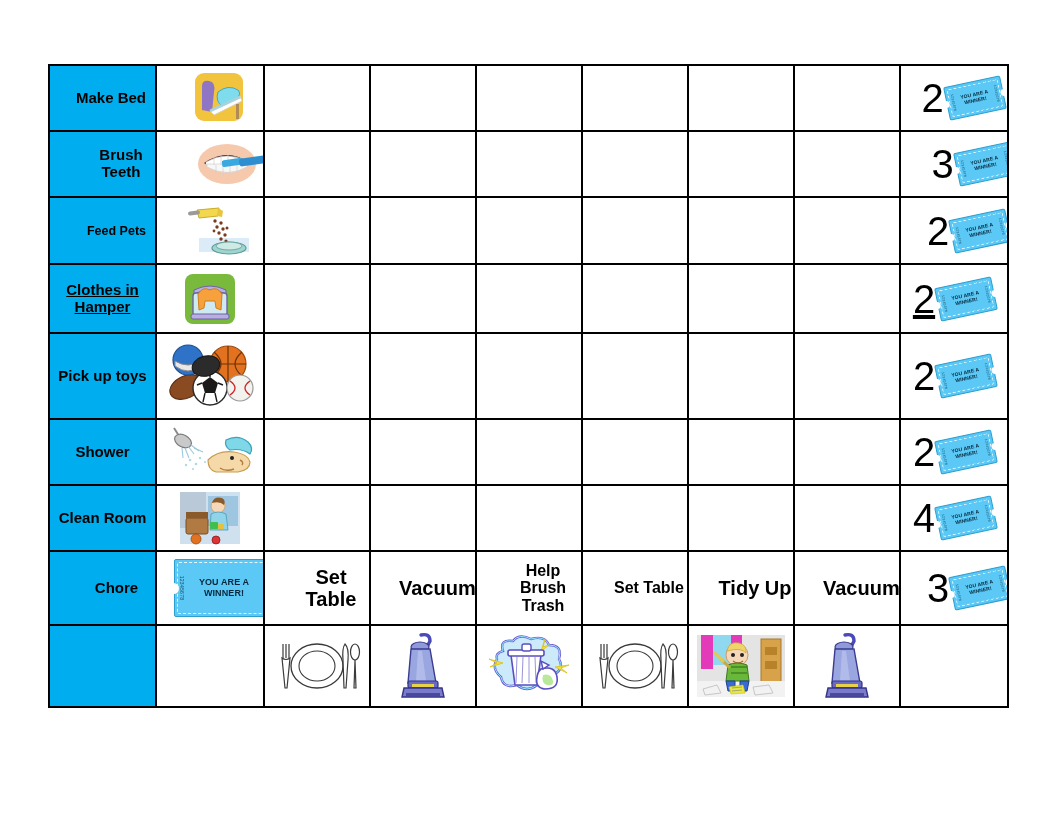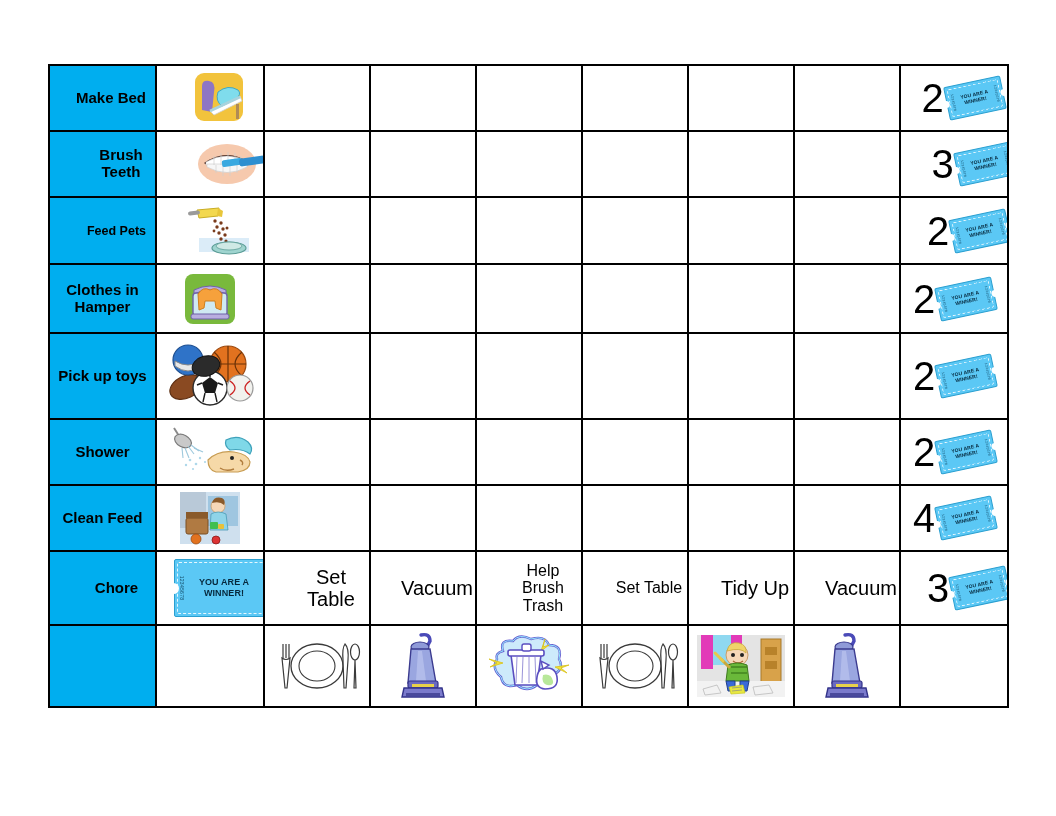--- a/index.html
+++ b/index.html
@@ -92,31 +92,31 @@
     font-weight: normal;
     font-family: "Liberation Sans", sans-serif;
     line-height: 1;
     color: #000;
   }
 
   
   tr.r-makebed  td { height: 64px; padding-left: 17px; }
   tr.r-brush    td { height: 64px; padding-left: 37px; }
   tr.r-feed     td { height: 65px; padding-left: 28px; }
-  tr.r-clothes  td { height: 67px; }
+  tr.r-clothes  td { height: 67px; text-decoration: underline; }
   tr.r-toys     td { height: 84px; margin-left: 16px; }
   tr.r-shower   td { height: 64px; }
   tr.r-clean    td { height: 64px; }
   tr.r-chore    td { height: 72px; padding-left: 28px; }
   tr.r-bottom   td { height: 80px; }
 
   
   td.chore-text {
     font-size: 20px;
-    font-weight: normal;
+    font-weight: bold;
     line-height: 1.1;
     color: #000;
     padding: 0 2px;
   }
   td.chore-text.sm { font-size: 16px; }
 
   
   .ticket {
     position: relative;
     width: 58px;
@@ -485,21 +485,21 @@
           <span class="tk-text">
             <span>YOU ARE A</span>
             <span>WINNER!</span>
           </span>
         </span>
       </div>
     </td>
   </tr>
 
   <tr class="r-clean">
-    <td class="chore-label">Clean Feed</td>
+    <td class="chore-label">Clean Room</td>
     <td class="icon-cell">
       <span>
         <svg class="art" width="64" height="56" viewBox="0 0 64 56">
           <rect x="2" y="2" width="60" height="52" fill="#cfe0ee"></rect>
           <rect x="2" y="2" width="26" height="36" fill="#b9c9d8"></rect>
           <rect x="30" y="6" width="30" height="30" fill="#9fc6e0"></rect>
           <circle cx="40" cy="16" r="7" fill="#f6d8b8" stroke="#c99d6a" stroke-width="0.8"></circle>
           <path d="M34 13 Q36 6 44 8 Q48 10 46 15 Q42 11 34 13 Z" fill="#8a5a2a"></path>
           <path d="M33 24 Q40 20 48 24 L50 40 L32 40 Z" fill="#8fd4e8" stroke="#4a9ab5" stroke-width="0.8"></path>
           <rect x="8" y="28" width="22" height="16" rx="2" fill="#b07a42" stroke="#7a4e22" stroke-width="1"></rect>

